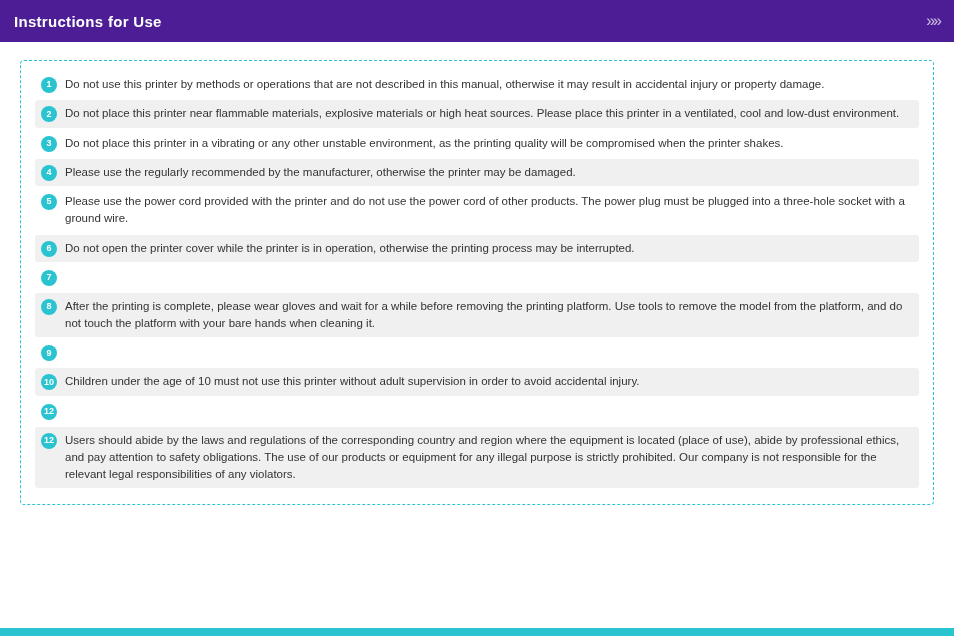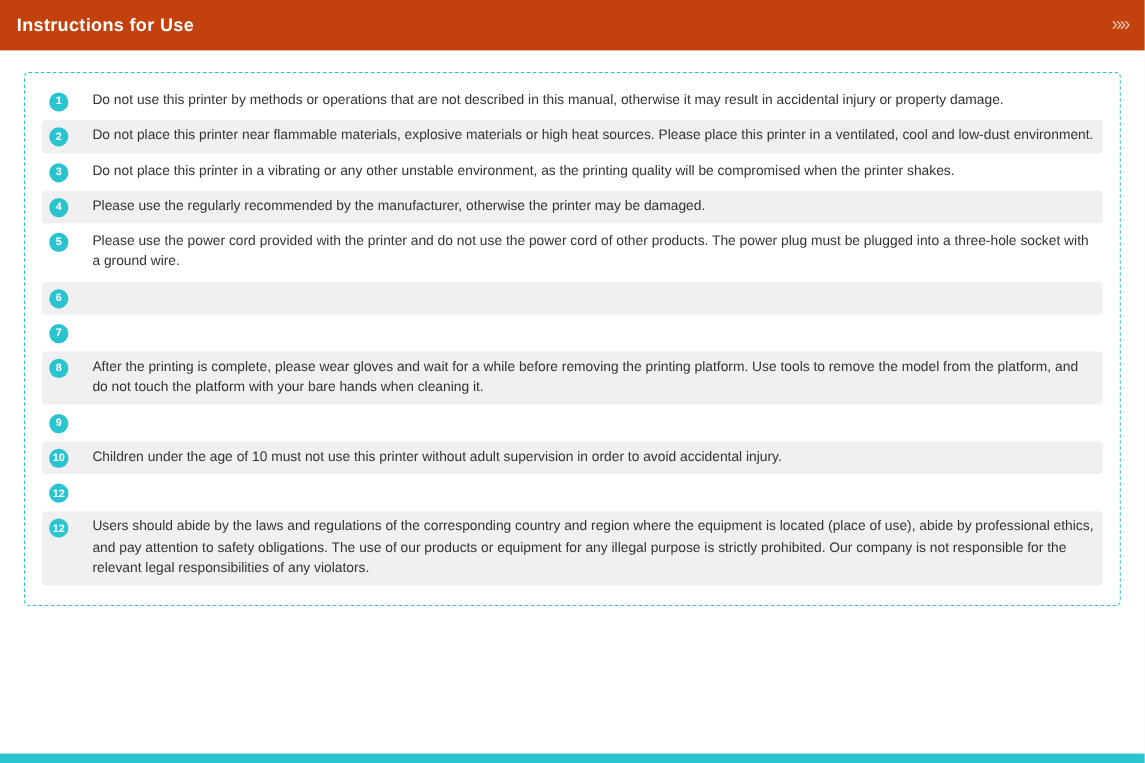--- a/index.html
+++ b/index.html
@@ -16,21 +16,21 @@
 
     .page-wrapper {
       width: 954px;
       height: 636px;
       background: #fff;
       position: relative;
     }
 
     
     .header-bar {
-      background: #c2410c;
+      background: #4c1d95;
       padding: 6px 14px;
       display: flex;
       align-items: center;
       justify-content: space-between;
       height: 42px;
     }
 
     .header-title {
       color: #fff;
       font-size: 15px;
@@ -84,21 +84,20 @@
       font-weight: bold;
       margin-right: 8px;
       margin-top: 1px;
     }
 
     .instruction-text {
       flex: 1;
       font-size: 11.5px;
       color: #333;
       line-height: 1.5;
-      margin-left: 12px;
     }
 
     
     .bottom-bar {
       position: absolute;
       bottom: 0;
       left: 0;
       width: 954px;
       height: 8px;
       background: #29c4d0;
@@ -132,20 +131,21 @@
         <div class="instruction-item shaded">
           <span class="instruction-num">4</span>
           <span class="instruction-text">Please use the regularly recommended by the manufacturer, otherwise the printer may be damaged.</span>
         </div>
         <div class="instruction-item">
           <span class="instruction-num">5</span>
           <span class="instruction-text">Please use the power cord provided with the printer and do not use the power cord of other products. The power plug must be plugged into a three-hole socket with a ground wire.</span>
         </div>
         <div class="instruction-item shaded">
           <span class="instruction-num">6</span>
+          <span class="instruction-text">Do not open the printer cover while the printer is in operation, otherwise the printing process may be interrupted.</span>
         </div>
         <div class="instruction-item">
           <span class="instruction-num">7</span>
         </div>
         <div class="instruction-item shaded">
           <span class="instruction-num">8</span>
           <span class="instruction-text">After the printing is complete, please wear gloves and wait for a while before removing the printing platform. Use tools to remove the model from the platform, and do not touch the platform with your bare hands when cleaning it.</span>
         </div>
         <div class="instruction-item">
           <span class="instruction-num">9</span>

